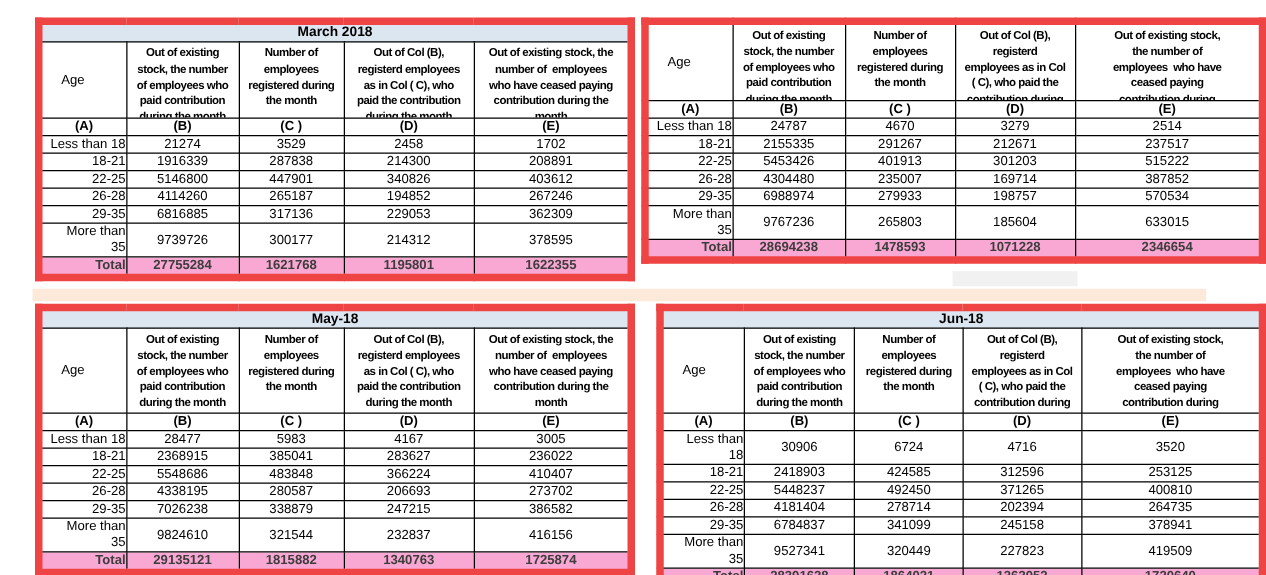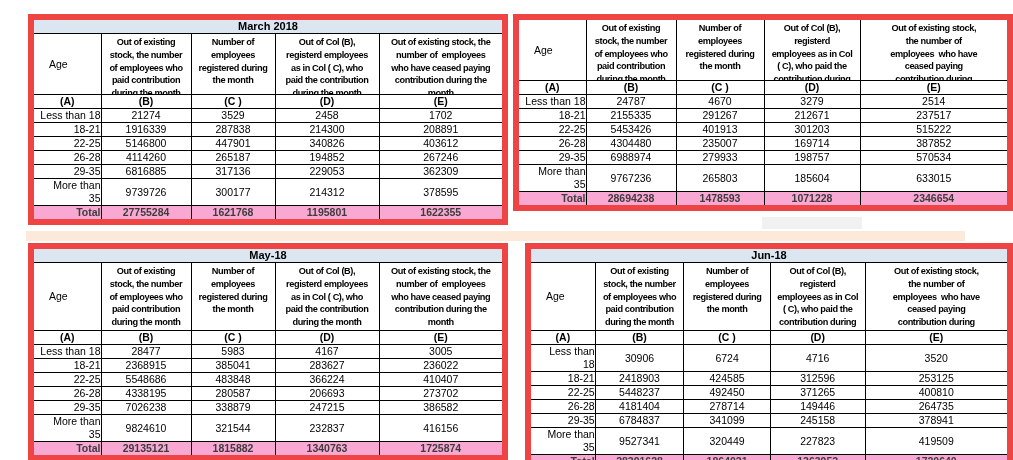--- a/index.html
+++ b/index.html
@@ -421,21 +421,21 @@
           <td class="agecell">22-25</td>
           <td>5448237</td>
           <td>492450</td>
           <td>371265</td>
           <td>400810</td>
         </tr>
     <tr>
           <td class="agecell">26-28</td>
           <td>4181404</td>
           <td>278714</td>
-          <td>149446</td>
+          <td>202394</td>
           <td>264735</td>
         </tr>
     <tr>
           <td class="agecell">29-35</td>
           <td>6784837</td>
           <td>341099</td>
           <td>245158</td>
           <td>378941</td>
         </tr>
     <tr>

